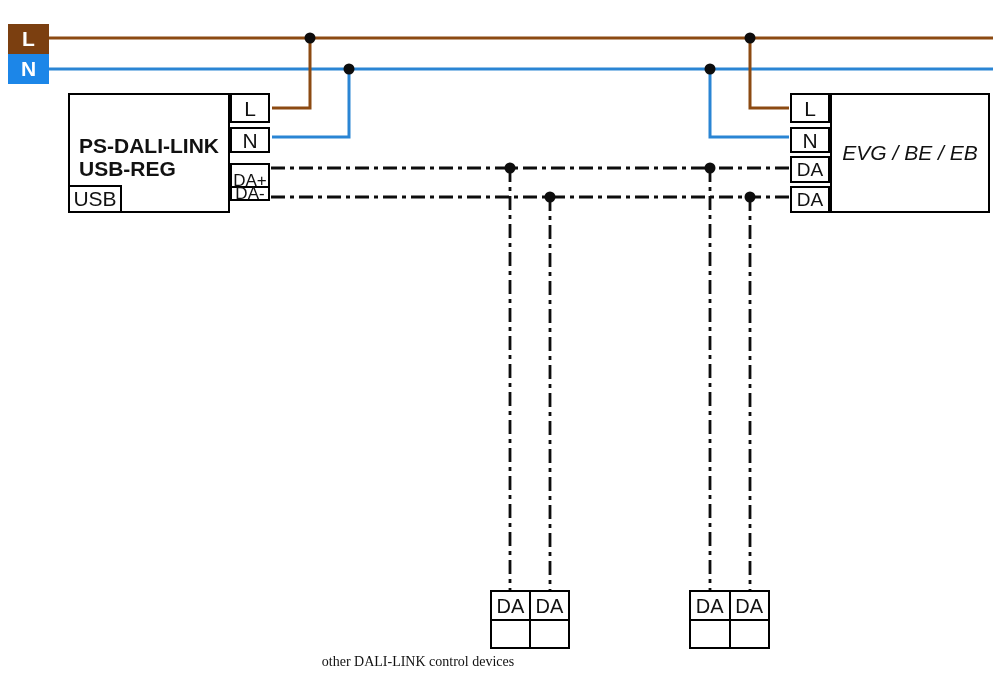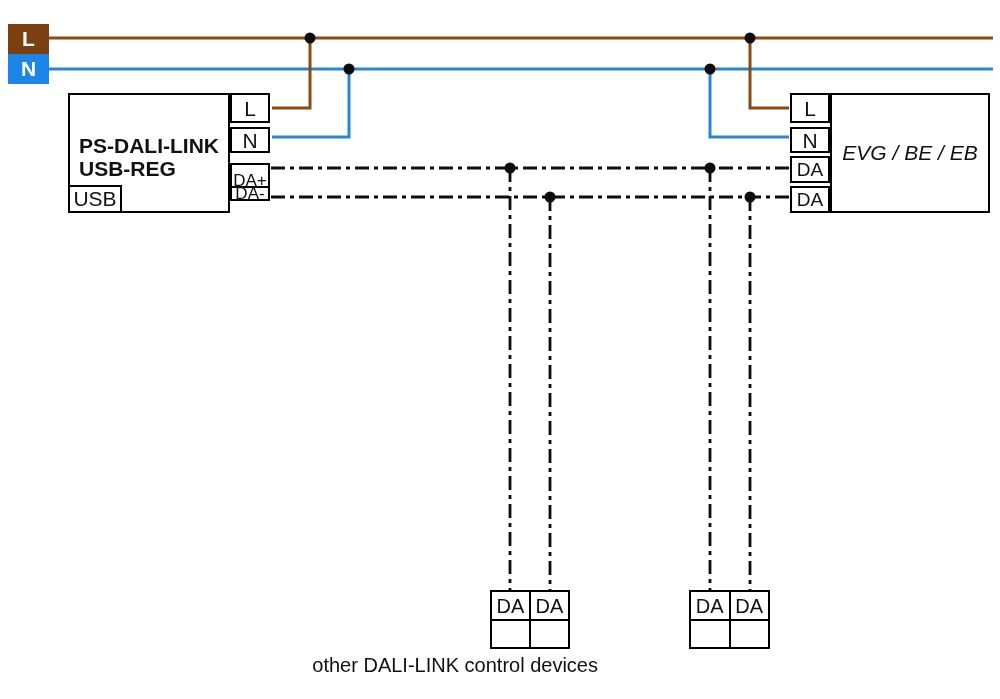--- a/index.html
+++ b/index.html
@@ -49,21 +49,21 @@
     grid-template-rows: 27px 1fr;
     gap: 2px;
     background: #000;
     border: 2px solid #000;
   }
   .dbox > div {
     background: #fff;
     display: flex; align-items: center; justify-content: center;
     font-size: 20px; line-height: 1;
   }
-  .caption { font-size: 20px; text-align: right; white-space: nowrap; }
+  .caption { font-size: 14px; text-align: center; white-space: nowrap; font-family: Liberation Serif, serif; }
 </style>
 </head>
 <body>
 
 <div id="diagram">
 
   <svg id="wire-layer" width="1000" height="699" viewBox="0 0 1000 699">
     <line class="wire-l" x1="49" y1="38" x2="993" y2="38"></line>
     <line class="wire-n" x1="49" y1="69" x2="993" y2="69"></line>
 

